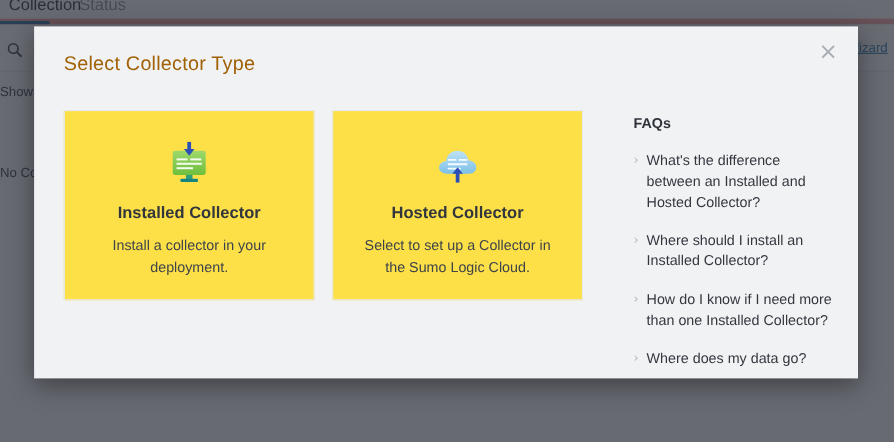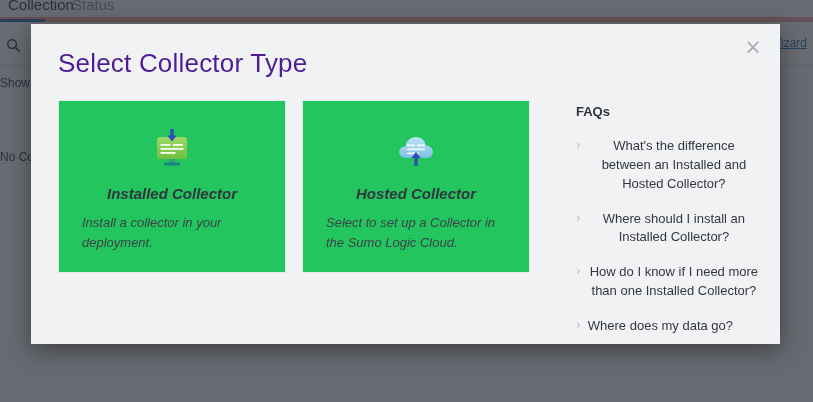--- a/index.html
+++ b/index.html
@@ -81,52 +81,51 @@
   #close-btn {
     position: absolute; right: 14px; top: 10px;
     width: 26px; height: 26px;
     display: flex; align-items: center; justify-content: center;
     color: #a9aeb5; font-size: 21px; line-height: 1;
     cursor: pointer; font-weight: 400;
     font-family: "DejaVu Sans", sans-serif;
   }
   #modal-title {
     position: absolute; left: 27px; top: 24px;
-    font-size: 26px; font-weight: 400;
-    color: #4c1d95;
+    font-size: 18px; font-weight: 400;
+    color: #a16207;
     letter-spacing: 0.2px;
   }
   #modal-body {
     position: absolute; left: 27px; top: 76px; right: 20px; bottom: 20px;
     display: flex;
     gap: 0;
   }
 
   .cards {
     display: flex;
     gap: 16px;
   }
   .card {
     width: 228px; height: 173px;
-    background: #22c55e;
+    background: #fde047;
     border: 1px solid #e6e8eb;
     display: flex; flex-direction: column; align-items: center;
     padding-top: 26px;
     cursor: pointer;
-    font-style: italic;
   }
   .card-icon { height: 44px; display: flex; align-items: center; justify-content: center; }
   .card-title {
     margin-top: 14px;
     font-size: 15px; font-weight: bold; color: #31353c;
   }
   .card-desc {
     margin-top: 11px;
     font-size: 13px; color: #3e434a;
-    text-align: left; line-height: 1.5;
+    text-align: center; line-height: 1.5;
     width: 180px;
   }
 
   
   .faqs {
     margin-left: 46px;
     width: 240px;
     padding-top: 4px;
   }
   .faqs-title {
@@ -138,21 +137,21 @@
     margin-bottom: 16px;
     cursor: pointer;
   }
   .faq-chevron {
     color: #b6bac0; font-size: 12px;
     margin-right: 7px; line-height: 1.45;
     flex: 0 0 auto;
     font-family: "DejaVu Sans", sans-serif;
   }
   .faq-text {
-    font-size: 13px; color: #33373e; line-height: 1.45; text-align: center;
+    font-size: 13px; color: #33373e; line-height: 1.45;
   }
 </style>
 </head>
 <body>
 
 <div id="app-background">
 
   <div class="bg-panel"></div>
 
   <div class="bg-tabs">

